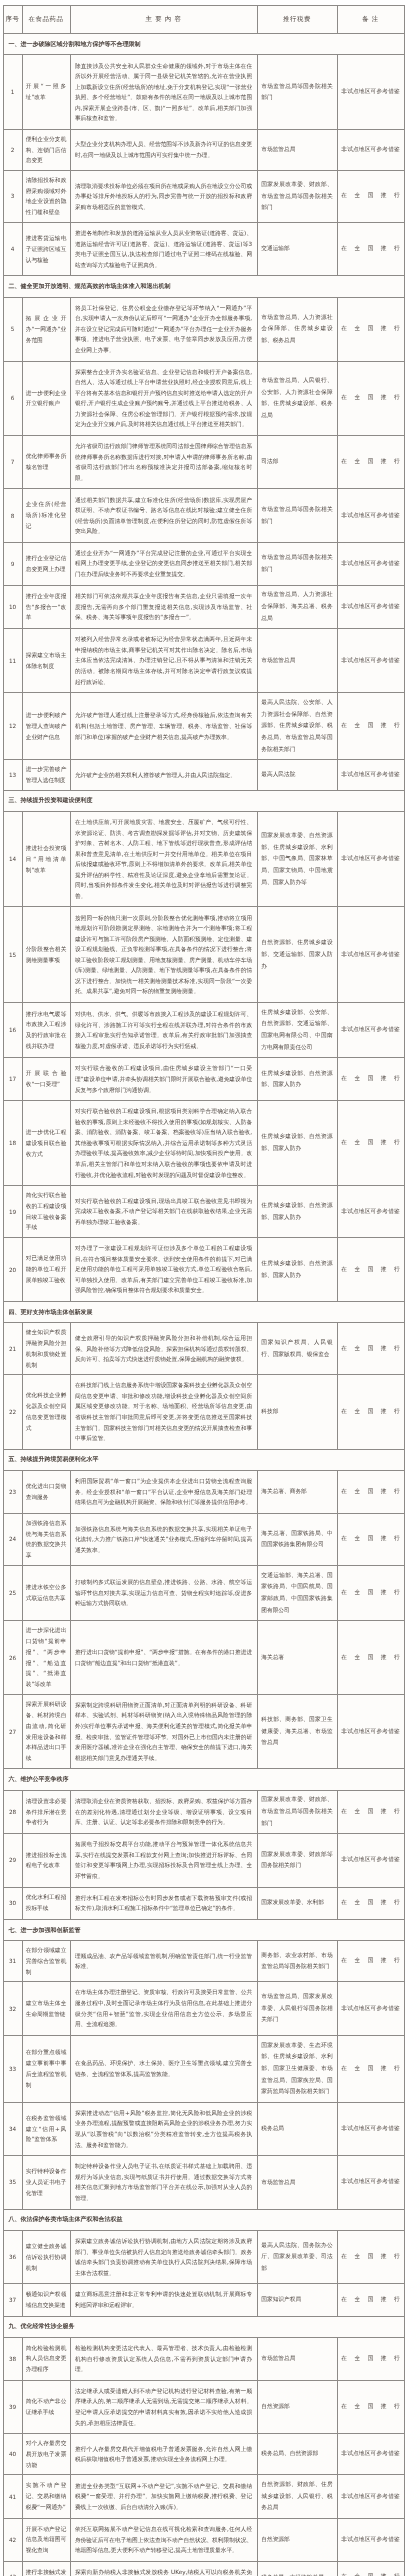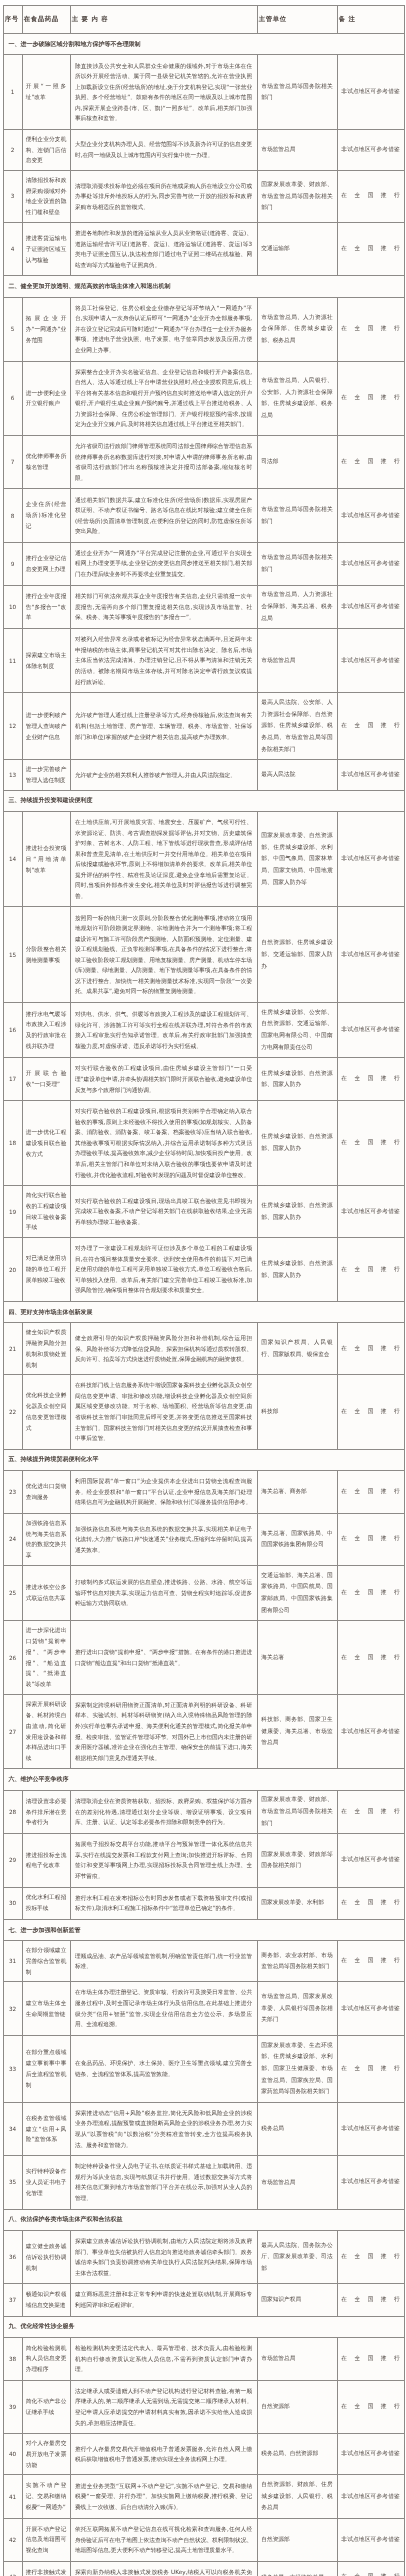--- a/index.html
+++ b/index.html
@@ -20,22 +20,22 @@
   table.reform th, table.reform td {
     border:0.6px solid #8d8a87;
     color:#4b423d;
     vertical-align:middle;
     box-sizing:border-box;
     word-break:break-all;
     overflow-wrap:break-word;
   }
   thead th {
     font-size:6.4px;
-    font-weight:bold;
-    text-align:left;
+    font-weight:normal;
+    text-align:center;
     padding:9px 1.3px;
     letter-spacing:0.6px;
   }
   tr.section-row td {
     font-weight:bold;
     font-size:6px;
     text-align:left;
     padding:5.7px 5.1px;
   }
   td.cell-no {
@@ -79,21 +79,21 @@
       <col style="width:48px">
       <col style="width:187px">
       <col style="width:80px">
       <col style="width:67px">
     </colgroup>
     <thead>
       <tr>
         <th>序号</th>
         <th>在食品药品</th>
         <th>主 要 内 容</th>
-        <th>主管单位</th>
+        <th>推行税费</th>
         <th>备 注</th>
       </tr>
     </thead>
     <tbody id="table-body">
         <tr class="section-row">
           <td colspan="5">一、进一步破除区域分割和地方保护等不合理限制</td>
         </tr>
         <tr>
           <td class="cell-no">1</td>
           <td class="cell-item">开展“一照多址”改革</td>

